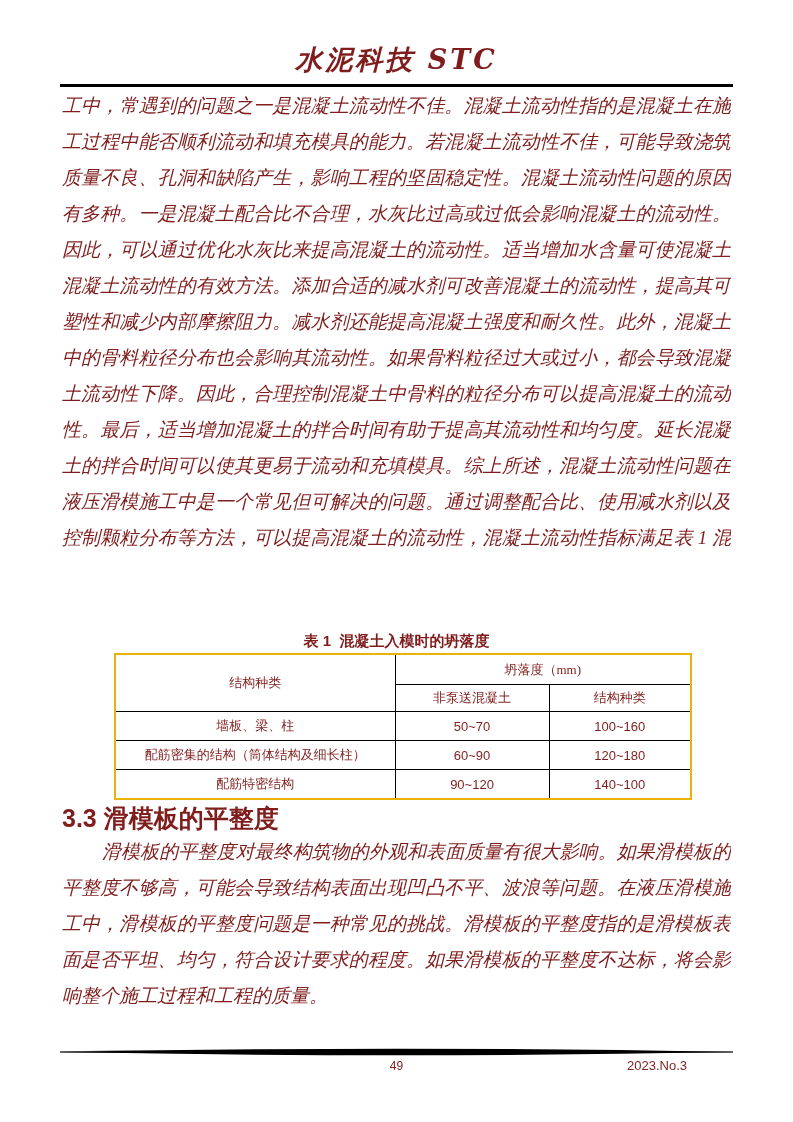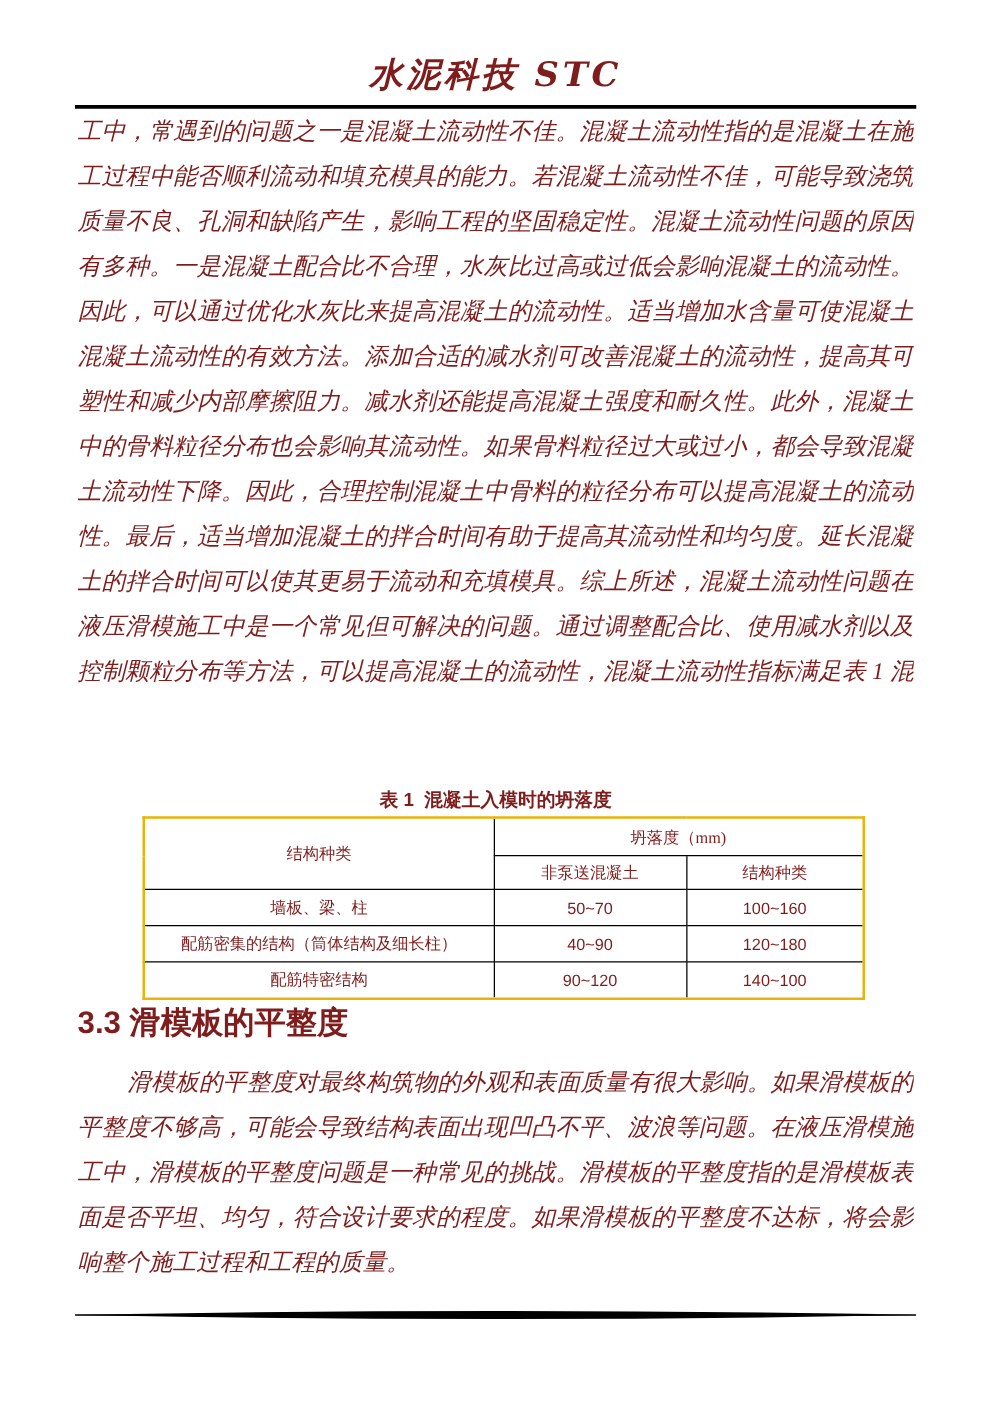--- a/index.html
+++ b/index.html
@@ -42,21 +42,21 @@
     height: 36px;
     line-height: 36px;
     text-align: justify;
     text-align-last: justify;
     text-justify: distribute;
     white-space: nowrap;
     overflow: hidden;
     box-sizing: border-box;
   }
   .bline.last { text-align-last: left; }
-  .bline.indent { padding-left: 40px; margin-top: 15px; }
+  .bline.indent { padding-left: 40px; }
   .table-caption {
     position: absolute;
     top: 630px; left: 62px;
     width: 669px; height: 22px;
     line-height: 22px;
     text-align: center;
     font-size: 15px;
     font-weight: bold;
     font-family: Liberation Sans, sans-serif;
     white-space: pre;
@@ -158,21 +158,21 @@
       <td>非泵送混凝土</td>
       <td>结构种类</td>
     </tr>
     <tr class="drow">
       <td>墙板、梁、柱</td>
       <td class="num">50~70</td>
       <td class="num">100~160</td>
     </tr>
     <tr class="drow">
       <td>配筋密集的结构（筒体结构及细长柱）</td>
-      <td class="num">40~90</td>
+      <td class="num">60~90</td>
       <td class="num">120~180</td>
     </tr>
     <tr class="drow">
       <td>配筋特密结构</td>
       <td class="num">90~120</td>
       <td class="num">140~100</td>
     </tr>
   </tbody>
     </table>
 
@@ -184,14 +184,18 @@
     <div class="bline">工中，滑模板的平整度问题是一种常见的挑战。滑模板的平整度指的是滑模板表</div>
     <div class="bline">面是否平坦、均匀，符合设计要求的程度。如果滑模板的平整度不达标，将会影</div>
     <div class="bline last">响整个施工过程和工程的质量。</div>
   </div>
 
   <svg class="footer-rule" viewBox="0 0 673 8" preserveAspectRatio="none">
     <path d="M0,4 Q336,-2.5 673,4 Q336,10.5 0,4 Z" fill="#000000"></path>
     <rect x="0" y="3.4" width="673" height="1.2" fill="#000000"></rect>
   </svg>
 
+  <div class="footer-text">
+    <div class="page-number">49</div>
+    <div class="issue">2023.No.3</div>
+  </div>
 
 </div>
 
 </body></html>

